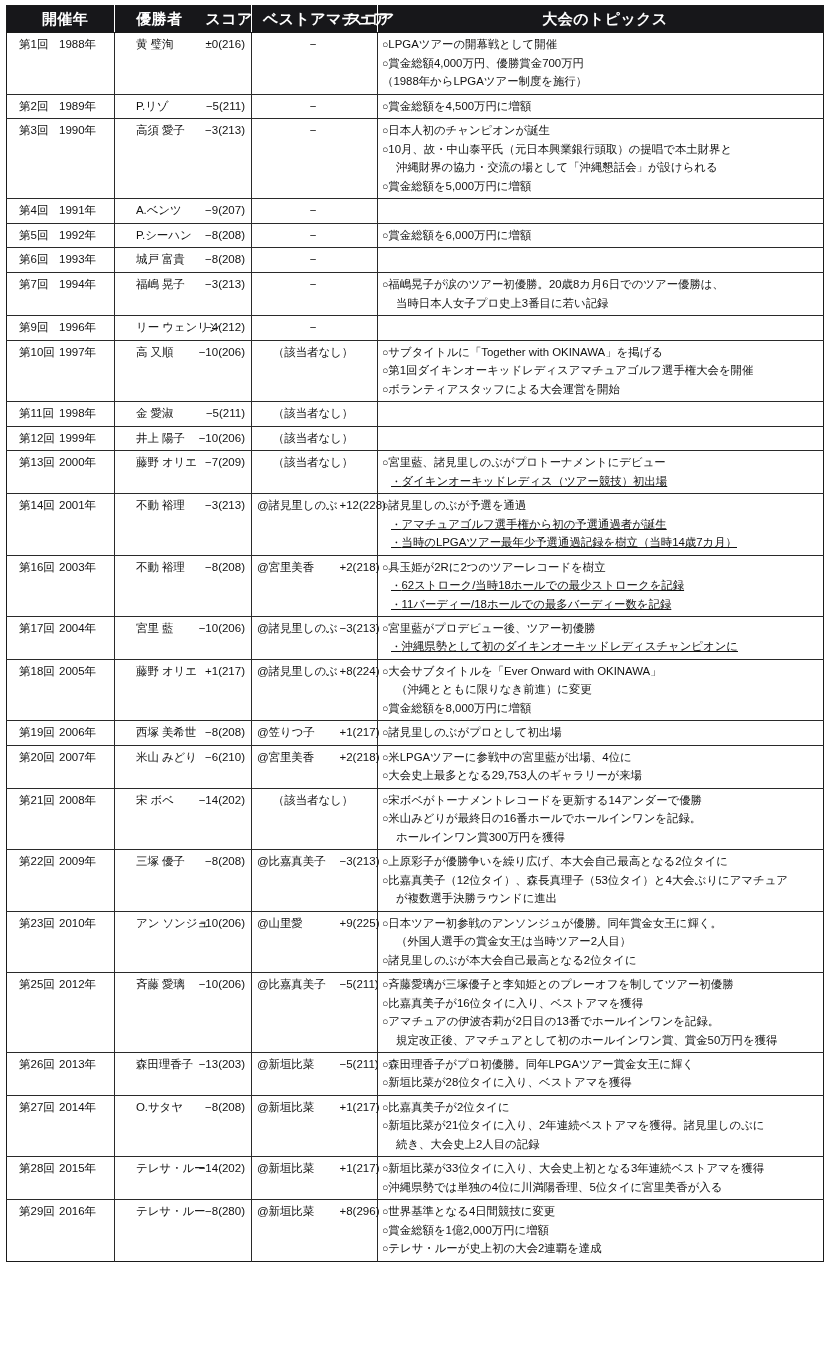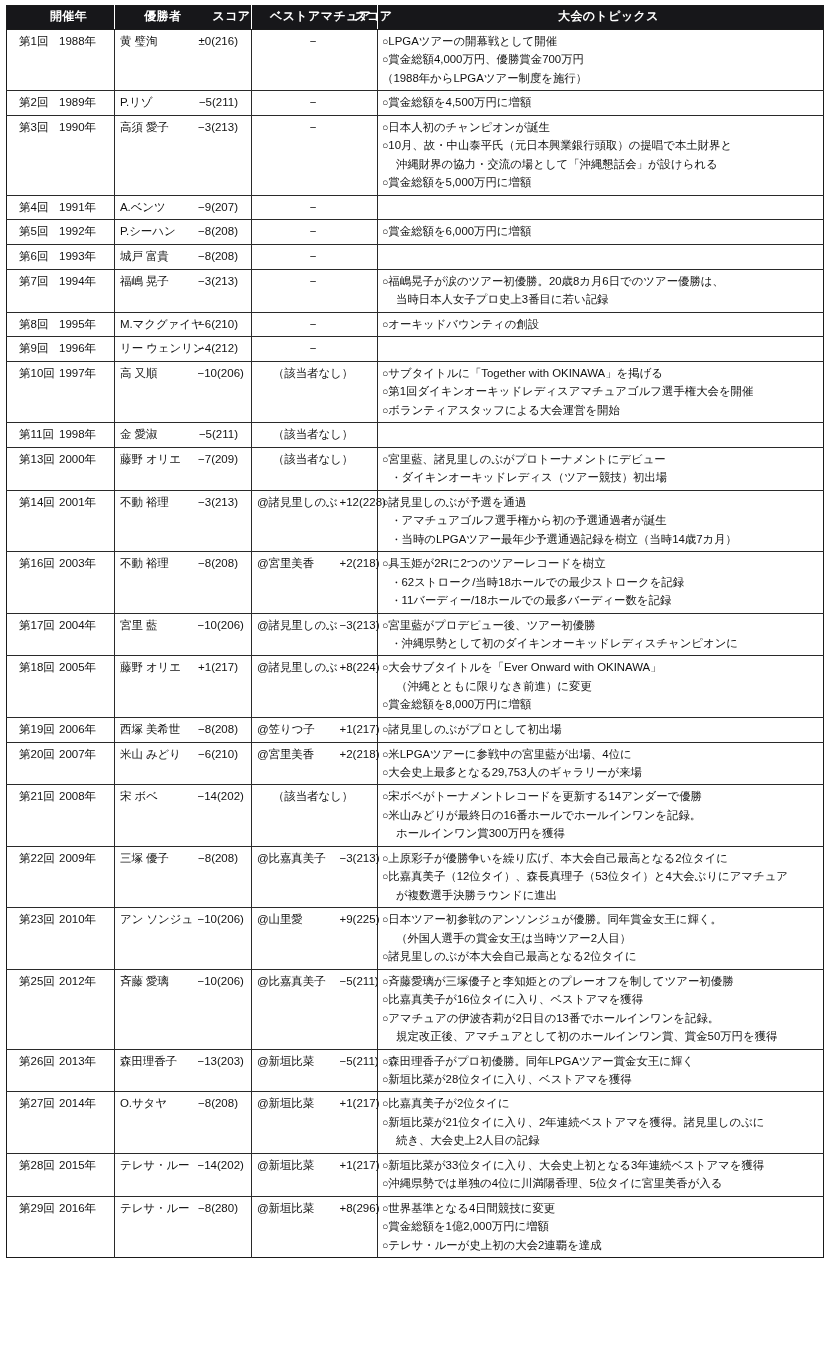--- a/index.html
+++ b/index.html
@@ -31,24 +31,24 @@
   table.history col.c-year  { width: 108px; }
   table.history col.c-win   { width: 80px; }
   table.history col.c-wsc   { width: 57px; }
   table.history col.c-ama   { width: 85px; }
   table.history col.c-asc   { width: 41px; }
   table.history col.c-top   { width: 446px; }
 
   thead th {
     background: #17171a;
     color: #ffffff;
-    font-size: 12px;
+    font-size: 15px;
     font-weight: bold;
     letter-spacing: 0.4px;
-    padding: 4px 2px 5px 18px;
+    padding: 4px 2px 5px 11px;
     border-right: 1.5px solid #ffffff;
     border-bottom: 1.5px solid #1a1a1a;
     text-align: center;
     white-space: nowrap;
     line-height: 1.15;
   }
   thead th.h-year { text-align: center; }
   thead th.h-win  { border-right: none; margin-left: 48px; }
   thead th.h-wsc  { border-right: 1.5px solid #ffffff; }
   thead th.h-ama  { border-right: none; }
@@ -73,27 +73,27 @@
   }
   td.year .ed {
     display: inline-block;
     width: 40px;
   }
   td.year .yr {
     display: inline-block;
   }
   td.win {
     border-right: none;
-    padding-left: 5px;
+    padding-left: 21px;
     white-space: nowrap;
     letter-spacing: -0.1px;
   }
   td.wsc {
     text-align: right;
-    padding-right: 13px;
+    padding-right: 6px;
     white-space: nowrap;
   }
   td.ama {
     border-right: none;
     padding-left: 5px;
     white-space: nowrap;
     letter-spacing: -0.1px;
   }
   td.asc {
     text-align: right;
@@ -113,20 +113,21 @@
   .topic-line {
     white-space: nowrap;
     display: block;
     font-size: 11.4px;
   }
   .topic-line.cont {
     padding-left: 14px;
   }
   .topic-line.sub {
     padding-left: 9px;
+    text-decoration: underline;
   }
   .marker {
     font-size: 10.5px;
     padding-right: 0px;
   }
 </style>
 </head>
 <body>
 
 <div id="sheet">
@@ -213,29 +214,20 @@
           <td class="year"><span class="ed">第7回</span><span class="yr">1994年</span></td>
           <td class="win">福嶋 晃子</td>
           <td class="wsc">−3(213)</td>
           <td class="ama dash" colspan="2" style="border-right: 1.2px solid rgb(42, 42, 42);">−</td>
           <td class="top">
             <span class="topic-line"><span class="marker">○</span><span>福嶋晃子が涙のツアー初優勝。20歳8カ月6日でのツアー優勝は、</span></span>
             <span class="topic-line cont"><span>当時日本人女子プロ史上3番目に若い記録</span></span>
           </td>
         </tr>
         <tr>
-          <td class="year"><span class="ed">第8回</span><span class="yr">1995年</span></td>
-          <td class="win">M.マクグァイヤ</td>
-          <td class="wsc">−6(210)</td>
-          <td class="ama dash" colspan="2" style="border-right: 1.2px solid rgb(42, 42, 42);">−</td>
-          <td class="top">
-            <span class="topic-line"><span class="marker">○</span><span>オーキッドバウンティの創設</span></span>
-          </td>
-        </tr>
-        <tr>
           <td class="year"><span class="ed">第9回</span><span class="yr">1996年</span></td>
           <td class="win">リー ウェンリン</td>
           <td class="wsc">−4(212)</td>
           <td class="ama dash" colspan="2" style="border-right: 1.2px solid rgb(42, 42, 42);">−</td>
           <td class="top">
             <span class="topic-line">&nbsp;</span>
           </td>
         </tr>
         <tr>
           <td class="year"><span class="ed">第10回</span><span class="yr">1997年</span></td>
@@ -245,20 +237,29 @@
           <td class="top">
             <span class="topic-line"><span class="marker">○</span><span>サブタイトルに「Together with OKINAWA」を掲げる</span></span>
             <span class="topic-line"><span class="marker">○</span><span>第1回ダイキンオーキッドレディスアマチュアゴルフ選手権大会を開催</span></span>
             <span class="topic-line"><span class="marker">○</span><span>ボランティアスタッフによる大会運営を開始</span></span>
           </td>
         </tr>
         <tr>
           <td class="year"><span class="ed">第11回</span><span class="yr">1998年</span></td>
           <td class="win">金 愛淑</td>
           <td class="wsc">−5(211)</td>
+          <td class="ama none" colspan="2" style="border-right: 1.2px solid rgb(42, 42, 42);">（該当者なし）</td>
+          <td class="top">
+            <span class="topic-line">&nbsp;</span>
+          </td>
+        </tr>
+        <tr>
+          <td class="year"><span class="ed">第12回</span><span class="yr">1999年</span></td>
+          <td class="win">井上 陽子</td>
+          <td class="wsc">−10(206)</td>
           <td class="ama none" colspan="2" style="border-right: 1.2px solid rgb(42, 42, 42);">（該当者なし）</td>
           <td class="top">
             <span class="topic-line">&nbsp;</span>
           </td>
         </tr>
         <tr>
           <td class="year"><span class="ed">第13回</span><span class="yr">2000年</span></td>
           <td class="win">藤野 オリエ</td>
           <td class="wsc">−7(209)</td>
           <td class="ama none" colspan="2" style="border-right: 1.2px solid rgb(42, 42, 42);">（該当者なし）</td>

